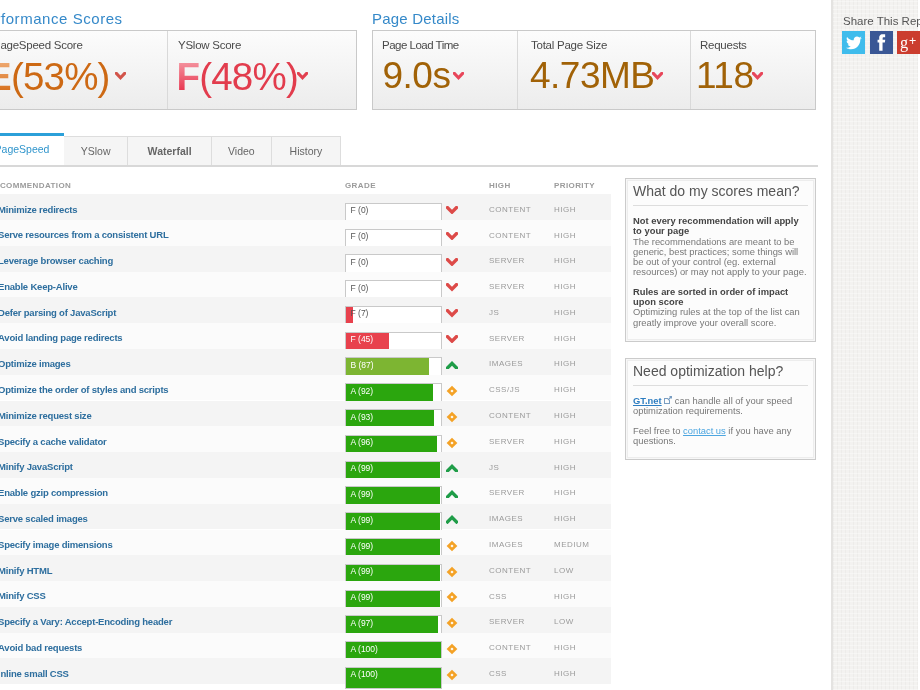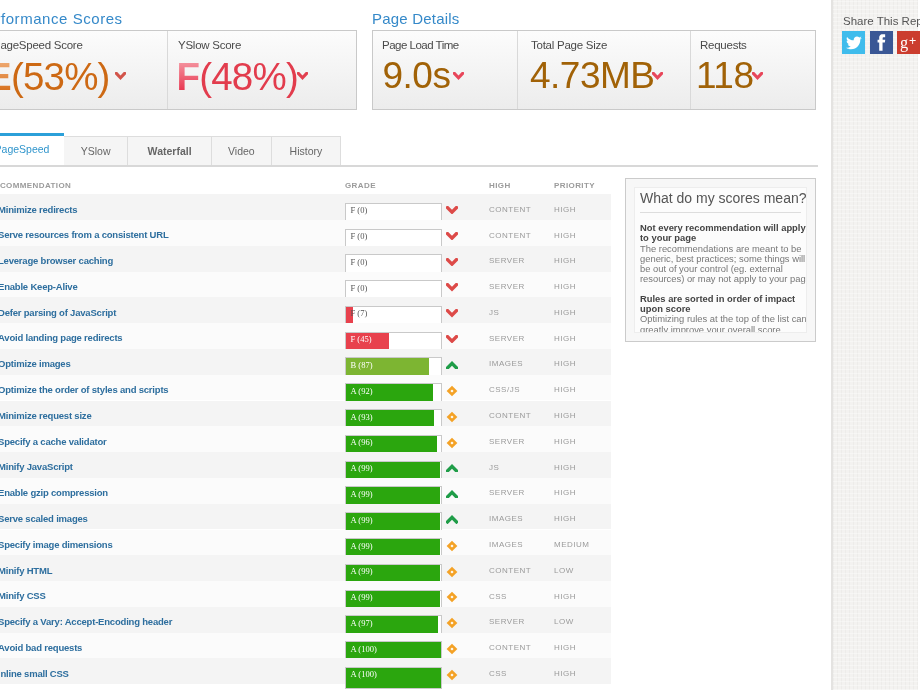--- a/index.html
+++ b/index.html
@@ -37,30 +37,30 @@
 .tab { position:absolute; top:136px; height:28.5px; background:#f5f5f5;
   border-right:1px solid #ddd; border-top:1px solid #ddd; color:#666;
   font-size:10.5px; text-align:center; line-height:28px; }
 .tab-active { position:absolute; top:133px; height:32px; background:#fff;
   border-top:3px solid #2ba0d9; color:#3095cc; font-size:10.5px; text-align:center; line-height:27px; z-index:2; }
 
 
 .thead { position:absolute; top:181px; font-size:8px; font-weight:bold; color:#9b9b9b; letter-spacing:0.4px; white-space:nowrap; }
 .row { position:absolute; left:-20px; width:631px; }
 .rec { position:absolute; left:18px; top:10.4px; font-size:9.5px; letter-spacing:-0.2px; font-weight:bold; color:#2d6e9e; white-space:nowrap; line-height:9.5px;}
-.badge { position:absolute; left:365px; top:8.5px; width:97px; height:22px; border:1px solid #c9c9c9; background:#fff;font-family:Liberation Serif, serif; }
+.badge { position:absolute; left:365px; top:8.5px; width:97px; height:22px; border:1px solid #c9c9c9; background:#fff; }
 .binner { position:relative; width:100%; height:100%; overflow:hidden; }
 .gfill { position:absolute; left:0; top:0; height:100%; }
 .btxt { position:absolute; left:4.5px; top:2.5px; font-size:8.5px; line-height:8.5px; }
 .ricon { position:absolute; left:466px; } .ricon svg { display:block; }
 .rtype { position:absolute; left:509px; top:11.5px; font-size:8px; line-height:8px; color:#9a9a9a; letter-spacing:0.5px; }
 .rpri { position:absolute; left:574px; top:11.5px; font-size:8px; line-height:8px; color:#9a9a9a; letter-spacing:0.5px; }
 
 
-.sidebox { position:absolute; left:625px; width:191px; border:1px solid #cbcbcb; background:#f7f7f7; padding:8px; }
+.sidebox { position:absolute; left:625px; width:191px; border:1px solid #cbcbcb; background:#f7f7f7; padding:1px; }
 .sideinner { border:1px solid #ededed; background:#fcfcfc; padding:2px 5px; height:100%; overflow:hidden; }
 .sbtitle { font-size:14px; line-height:15px; color:#555; padding:1px 0 6px 0; border-bottom:1px solid #ddd; margin-bottom:10px; white-space:nowrap; }
 .sb p { font-size:9.4px; line-height:10.3px; color:#777; margin-bottom:9px; white-space:nowrap; }
 .sb b { color:#444; font-size:9.4px; }
 .sb a { color:#2d7dc1; }
 </style>
 </head>
 <body>
 <div id="page">
   <div class="texture"></div>
@@ -439,13 +439,22 @@
       <span class="rpri">HIGH</span>
     </div>
 
   <div class="sidebox sb" style="top:178px; height:164px;">
     <div class="sideinner">
       <div class="sbtitle">What do my scores mean?</div>
       <p><b>Not every recommendation will apply<br>to your page</b><br>The recommendations are meant to be<br>generic, best practices; some things will<br>be out of your control (eg. external<br>resources) or may not apply to your page.</p>
       <p><b>Rules are sorted in order of impact<br>upon score</b><br>Optimizing rules at the top of the list can<br>greatly improve your overall score.</p>
     </div>
   </div>
+  <div class="sidebox sb" style="top:358px; height:102px;">
+    <div class="sideinner">
+      <div class="sbtitle">Need optimization help?</div>
+      <p><a style="font-weight:bold; text-decoration:underline;">GT.net</a> <svg width="8" height="8" viewBox="0 0 8 8">
+            <path d="M0 2h4v1H1v4h4V4h1v4H0zM5 0h3v3L7 2 4.5 4.5 3.5 3.5 6 1z" fill="#7a9ec2"></path>
+          </svg> can handle all of your speed<br>optimization requirements.</p>
+      <p>Feel free to <a style="text-decoration:underline; color:#4da6e0">contact us</a> if you have any<br>questions.</p>
+    </div>
+  </div>
 </div>
 
 </body></html>

